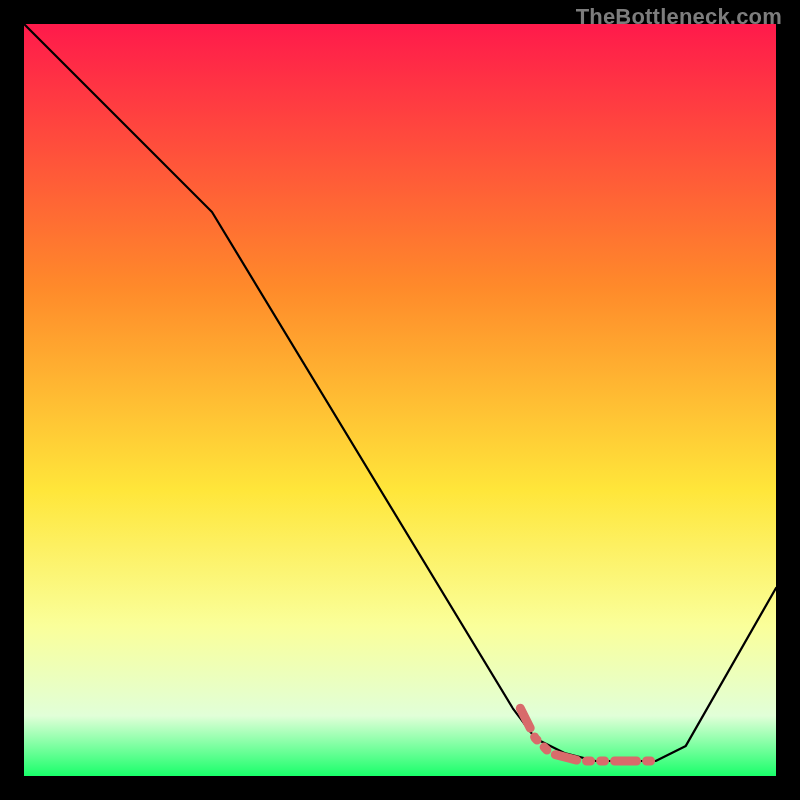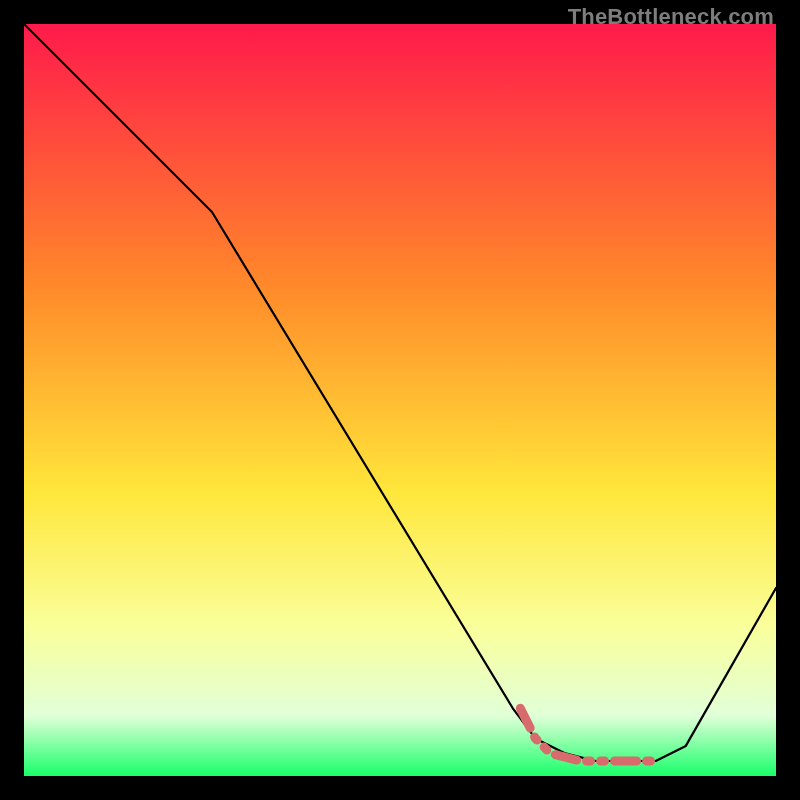--- a/index.html
+++ b/index.html
@@ -21,21 +21,21 @@
   .plot-area {
     position: absolute;
     left: 0;
     top: 0;
     width: 752px;
     height: 752px;
   }
   .watermark {
     position: absolute;
     top: 4px;
-    right: 26px;
+    right: 18px;
     font-family: Arial, Helvetica, sans-serif;
     font-size: 22px;
     font-weight: bold;
     color: #7d7d7d;
     letter-spacing: 0.2px;
     user-select: none;
   }
   svg { display: block; }
 </style>
 </head>

